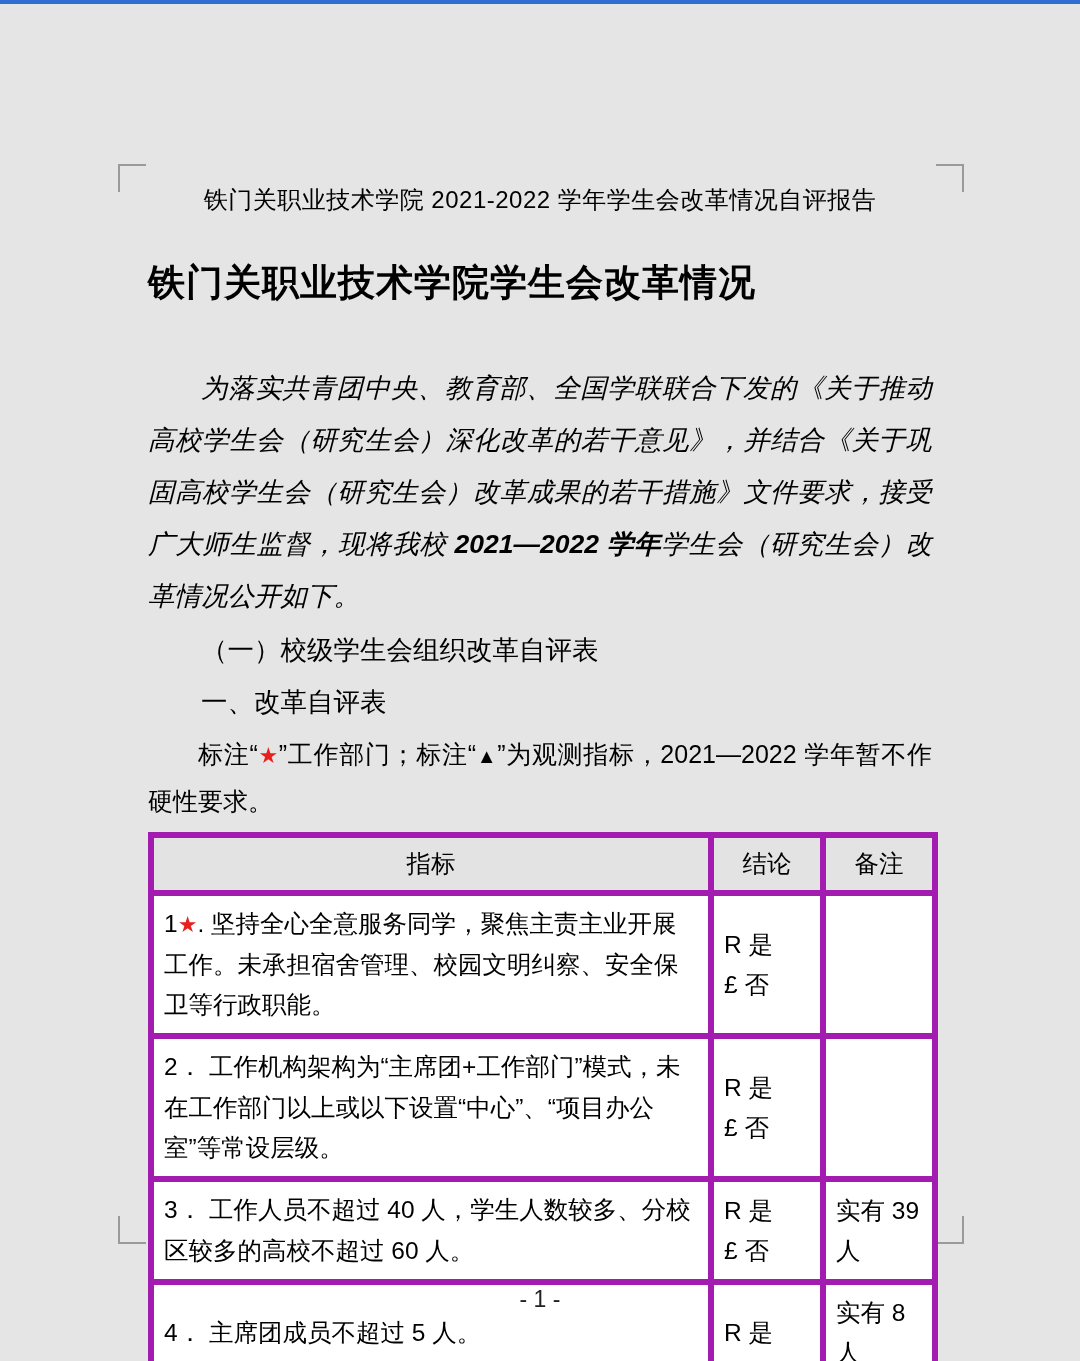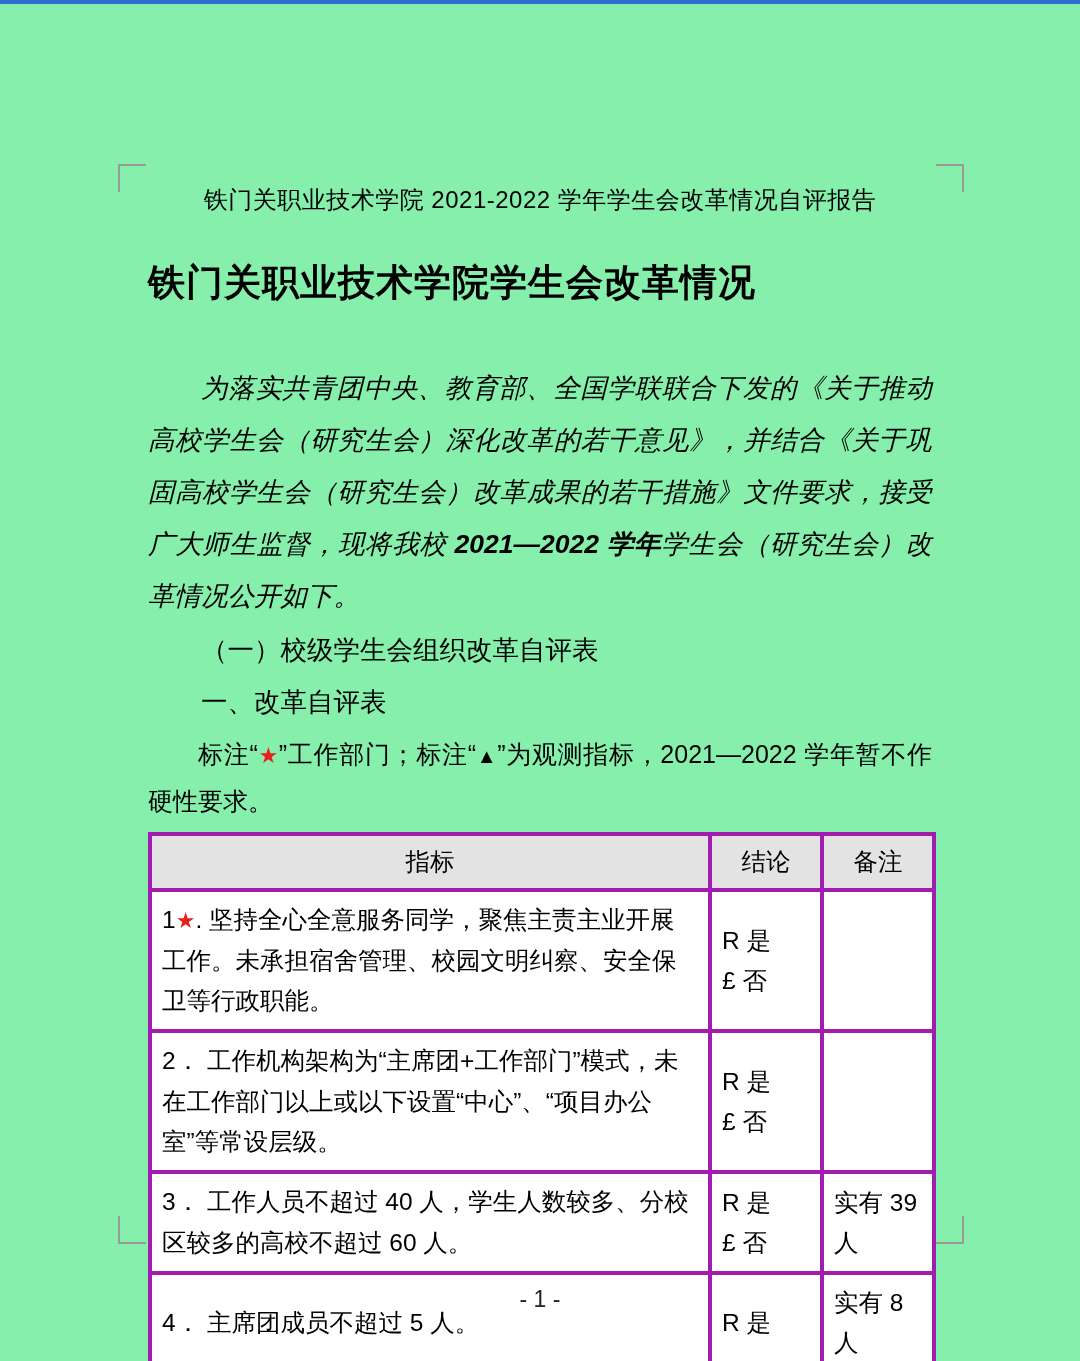--- a/index.html
+++ b/index.html
@@ -22,21 +22,21 @@
     width: 1080px;
     height: 4px;
     background: #2e6fd0;
   }
   .page {
     position: absolute;
     top: 4px;
     left: 0;
     width: 1080px;
     height: 1357px;
-    background: #86efac;
+    background: #e5e5e5;
   }
   
   .mark {
     position: absolute;
     width: 26px;
     height: 26px;
   }
   .mark.tl { top: 160px; left: 118px; border-left: 2px solid #9a9a9a; border-top: 2px solid #9a9a9a; }
   .mark.tr { top: 160px; left: 936px; border-right: 2px solid #9a9a9a; border-top: 2px solid #9a9a9a; }
   .mark.bl { top: 1212px; left: 118px; border-left: 2px solid #9a9a9a; border-bottom: 2px solid #9a9a9a; }
@@ -87,21 +87,21 @@
   .star { color: #e8201b; font-size: 22px; }
   .tri { font-size: 20px; }
 
   table.selftable {
     border-collapse: collapse;
     width: 784px;
     table-layout: fixed;
     margin-top: 2px;
   }
   table.selftable th, table.selftable td {
-    border: 4px solid #a21caf;
+    border: 6px solid #a21caf;
     padding: 8px 10px;
     font-size: 24.5px;
     line-height: 40px;
     vertical-align: middle;
     background: #ffffff;
   }
   table.selftable thead th {
     background: #e3e3e3;
     text-align: center;
     font-weight: normal;

